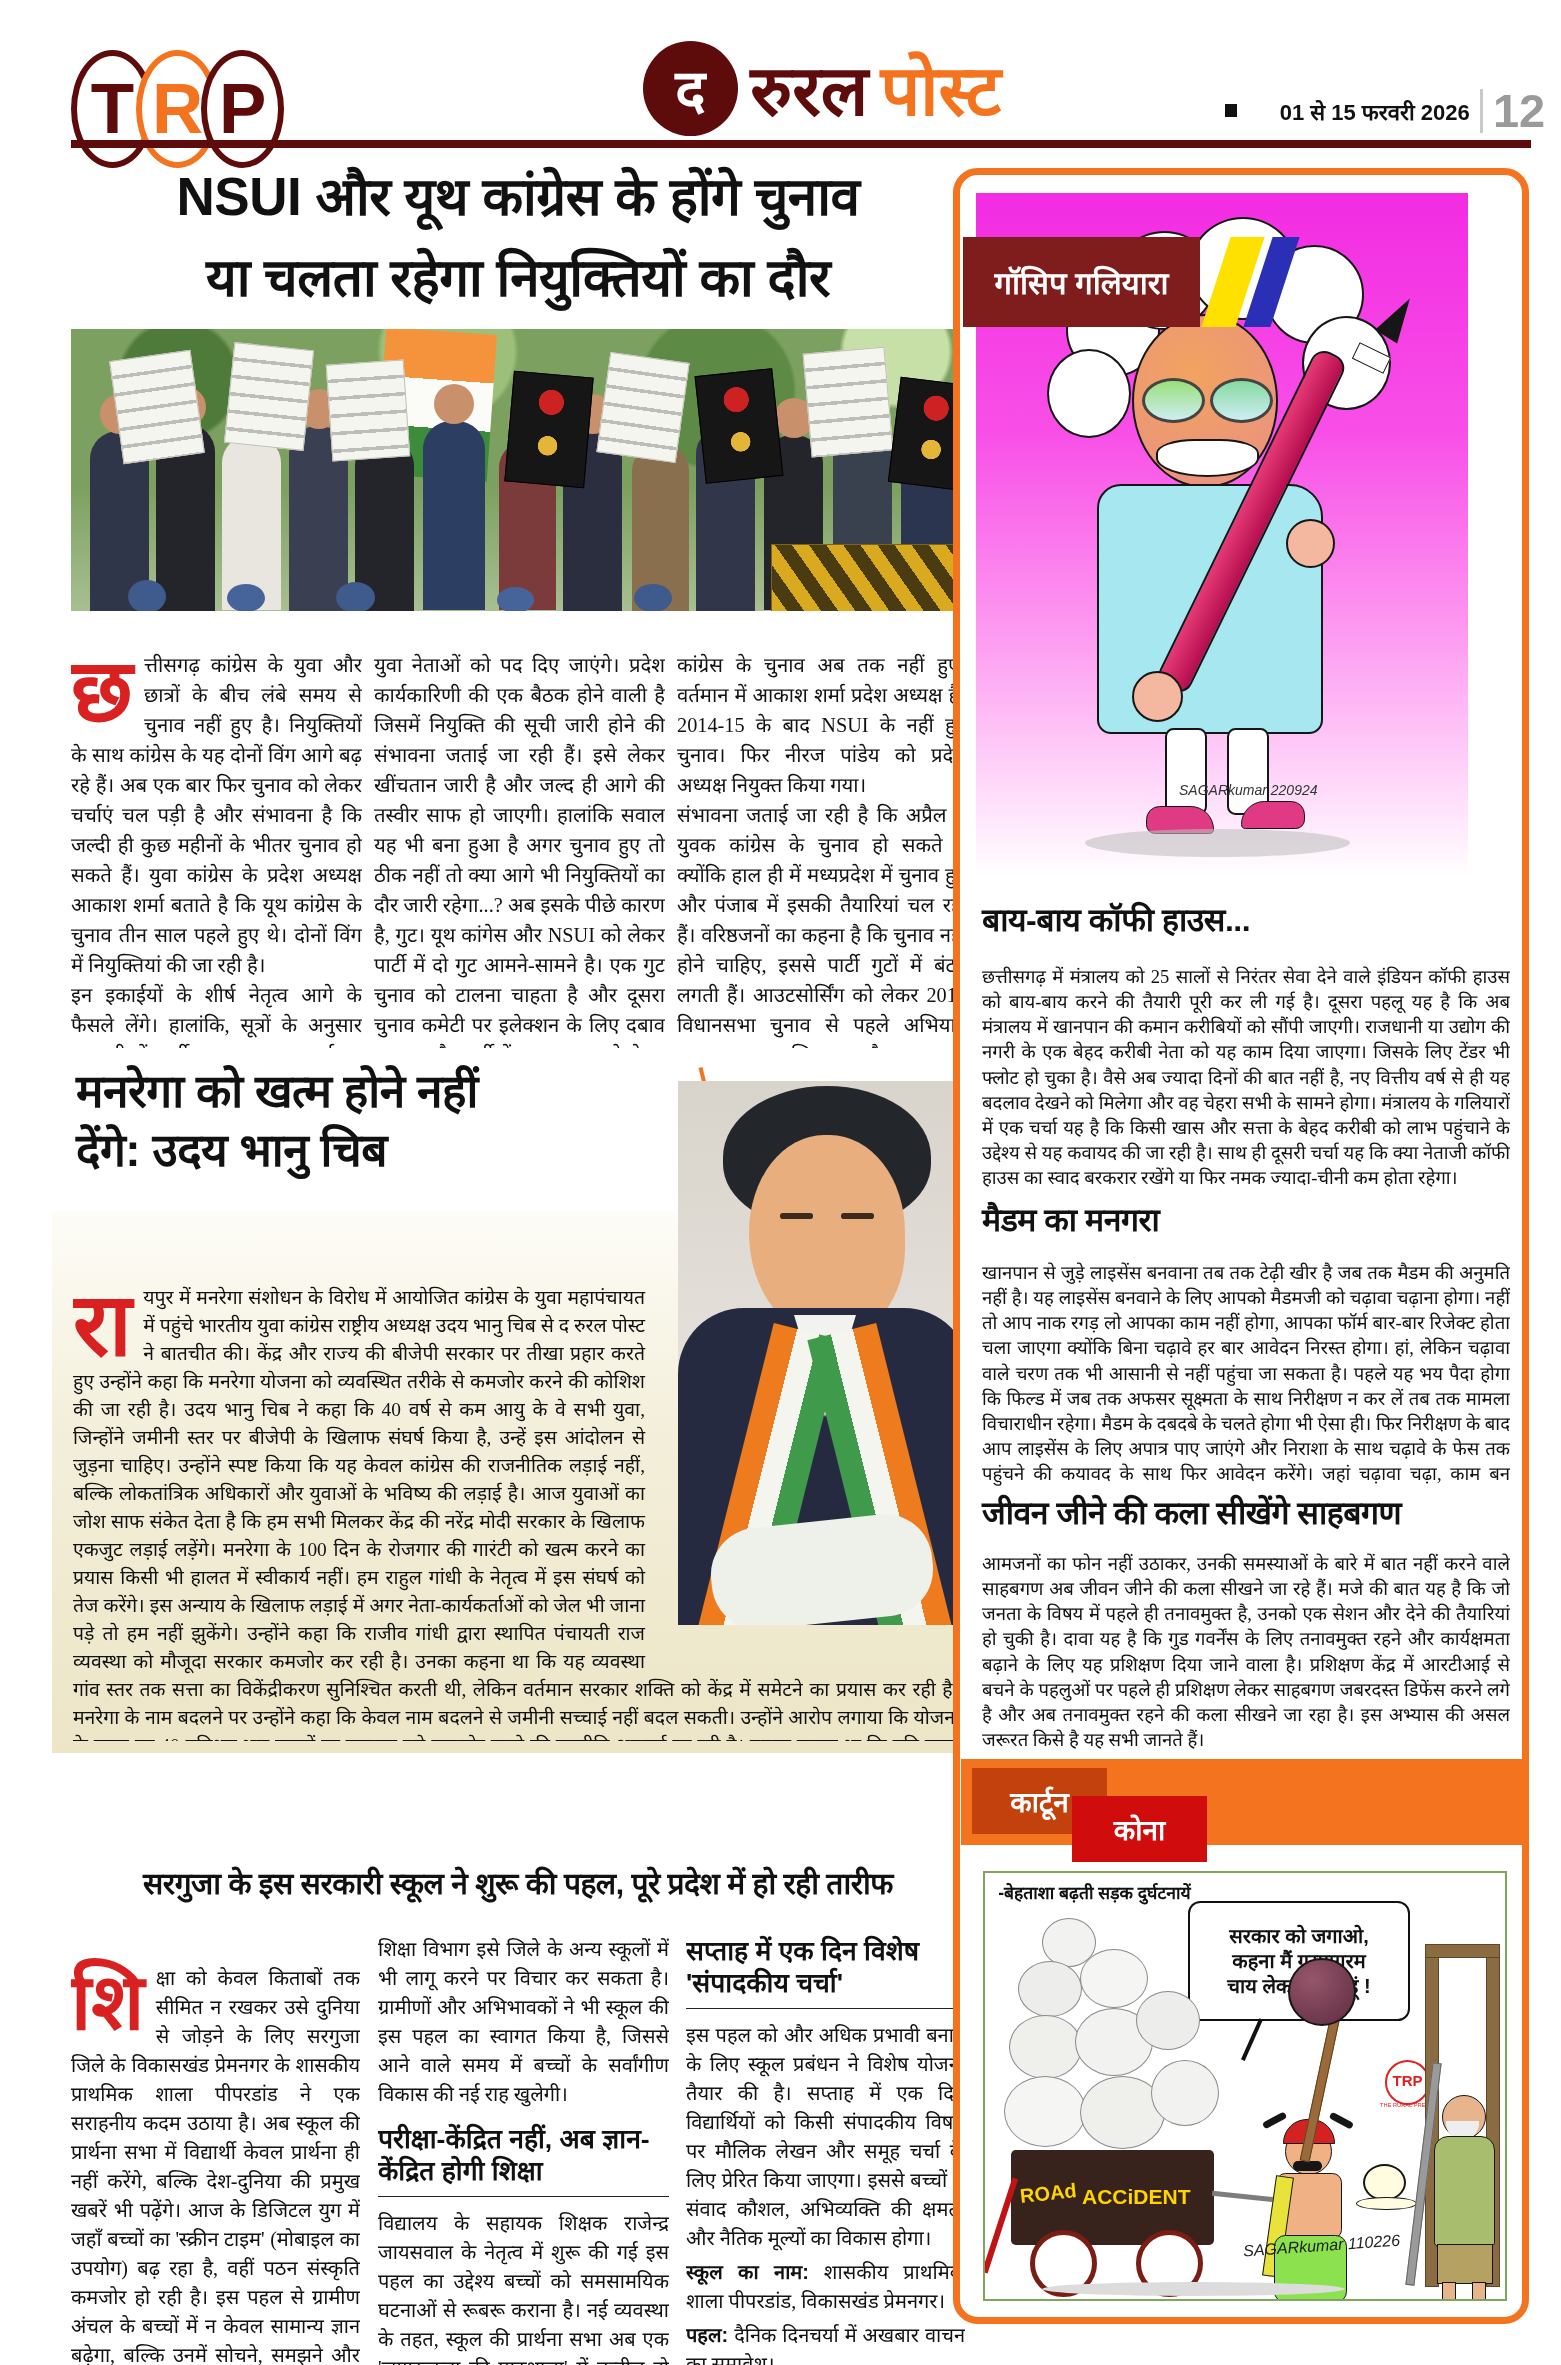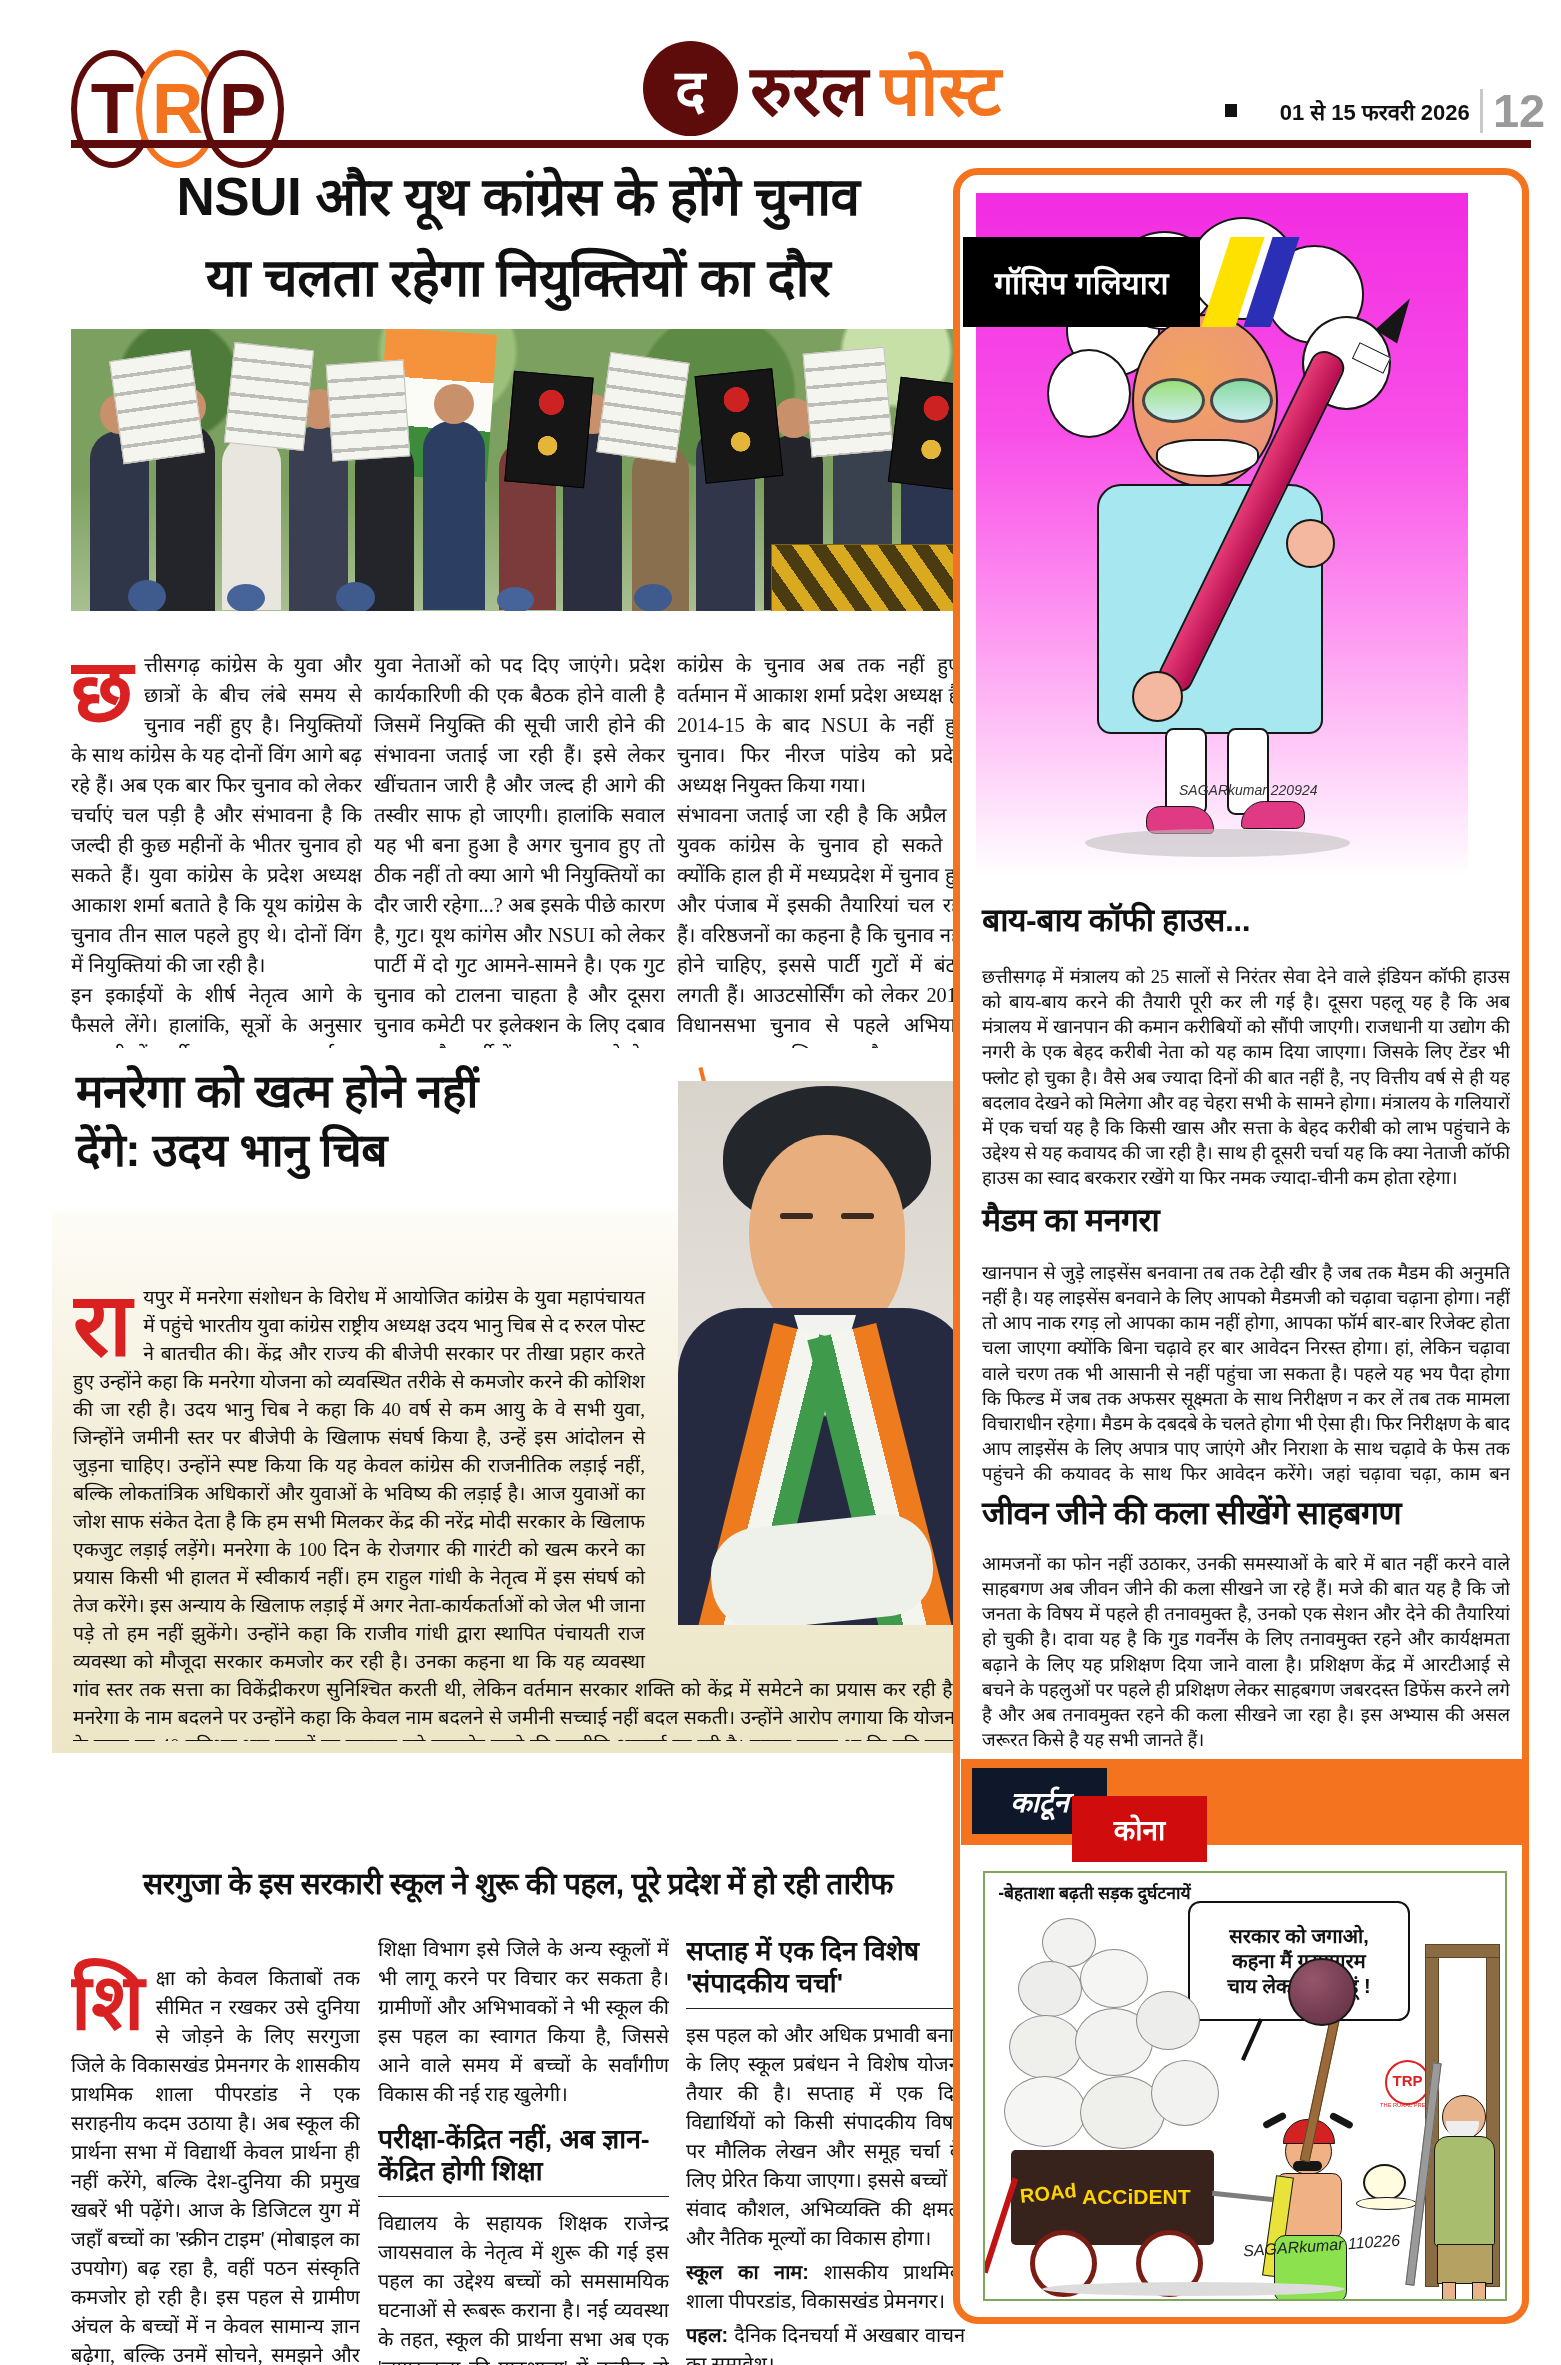--- a/index.html
+++ b/index.html
@@ -192,35 +192,35 @@
     <div class="blob" style="left:310px;top:326px;width:45px;height:45px;background:#f4b8a0;border:2.4px solid #161616;"></div>
     <div class="blob" style="left:156px;top:478px;width:47px;height:47px;background:#f4b8a0;border:2.4px solid #161616;"></div>
     <div class="abs" style="left:189px;top:535px;width:38px;height:83px;background:#fff;border:2.4px solid #161616;border-radius:8.5px;"></div>
     <div class="abs" style="left:251px;top:535px;width:38px;height:83px;background:#fff;border:2.4px solid #161616;border-radius:8.5px;"></div>
     <div class="abs" style="left:170px;top:613px;width:66px;height:26px;background:#e13a84;border:1.9px solid #161616;border-radius:14px 24px 4.7px 9.5px;"></div>
     <div class="abs" style="left:265px;top:608px;width:62px;height:26px;background:#e13a84;border:1.9px solid #161616;border-radius:24px 14px 9.5px 4.7px;"></div>
     <div class="abs" style="left:109px;top:636px;width:265px;height:28px;background:#bfbfbf;border-radius:50%;opacity:.6;"></div>
     <div class="abs" style="left:203px;top:589px;font-style:italic;font-size:14px;color:#333;">SAGARkumar 220924</div>
   </div>
 
-  <div class="abs corner-tag" style="left:963px;top:237px;width:237px;height:90px;background:#000000;font-size:31px;">गॉसिप गलियारा</div>
+  <div class="abs corner-tag" style="left:963px;top:237px;width:237px;height:90px;background:#7f1d1d;font-size:31px;">गॉसिप गलियारा</div>
   <div class="abs" style="left:1216px;top:237px;width:34px;height:90px;background:#ffe100;transform:skewX(-18deg);"></div>
   <div class="abs" style="left:1258px;top:237px;width:26.5px;height:90px;background:#2b2fb5;transform:skewX(-18deg);"></div>
 
   <div class="abs ga-title" style="left:982px;top:897px;width:525px;">बाय-बाय कॉफी हाउस...</div>
   <div class="abs ga-body" style="left:982px;top:965px;width:528px;height:225px;">छत्तीसगढ़ में मंत्रालय को 25 सालों से निरंतर सेवा देने वाले इंडियन कॉफी हाउस को बाय-बाय करने की तैयारी पूरी कर ली गई है। दूसरा पहलू यह है कि अब मंत्रालय में खानपान की कमान करीबियों को सौंपी जाएगी। राजधानी या उद्योग की नगरी के एक बेहद करीबी नेता को यह काम दिया जाएगा। जिसके लिए टेंडर भी फ्लोट हो चुका है। वैसे अब ज्यादा दिनों की बात नहीं है, नए वित्तीय वर्ष से ही यह बदलाव देखने को मिलेगा और वह चेहरा सभी के सामने होगा। मंत्रालय के गलियारों में एक चर्चा यह है कि किसी खास और सत्ता के बेहद करीबी को लाभ पहुंचाने के उद्देश्य से यह कवायद की जा रही है। साथ ही दूसरी चर्चा यह कि क्या नेताजी कॉफी हाउस का स्वाद बरकरार रखेंगे या फिर नमक ज्यादा-चीनी कम होता रहेगा।</div>
 
   <div class="abs ga-title" style="left:982px;top:1197px;width:525px;">मैडम का मनगरा</div>
   <div class="abs ga-body" style="left:982px;top:1261px;width:528px;height:227px;">खानपान से जुड़े लाइसेंस बनवाना तब तक टेढ़ी खीर है जब तक मैडम की अनुमति नहीं है। यह लाइसेंस बनवाने के लिए आपको मैडमजी को चढ़ावा चढ़ाना होगा। नहीं तो आप नाक रगड़ लो आपका काम नहीं होगा, आपका फॉर्म बार-बार रिजेक्ट होता चला जाएगा क्योंकि बिना चढ़ावे हर बार आवेदन निरस्त होगा। हां, लेकिन चढ़ावा वाले चरण तक भी आसानी से नहीं पहुंचा जा सकता है। पहले यह भय पैदा होगा कि फिल्ड में जब तक अफसर सूक्ष्मता के साथ निरीक्षण न कर लें तब तक मामला विचाराधीन रहेगा। मैडम के दबदबे के चलते होगा भी ऐसा ही। फिर निरीक्षण के बाद आप लाइसेंस के लिए अपात्र पाए जाएंगे और निराशा के साथ चढ़ावे के फेस तक पहुंचने की कयावद के साथ फिर आवेदन करेंगे। जहां चढ़ावा चढ़ा, काम बन जाएगा...</div>
 
   <div class="abs ga-title" style="left:982px;top:1490px;width:530px;">जीवन जीने की कला सीखेंगे साहबगण</div>
   <div class="abs ga-body" style="left:982px;top:1552px;width:528px;height:203px;">आमजनों का फोन नहीं उठाकर, उनकी समस्याओं के बारे में बात नहीं करने वाले साहबगण अब जीवन जीने की कला सीखने जा रहे हैं। मजे की बात यह है कि जो जनता के विषय में पहले ही तनावमुक्त है, उनको एक सेशन और देने की तैयारियां हो चुकी है। दावा यह है कि गुड गवर्नेंस के लिए तनावमुक्त रहने और कार्यक्षमता बढ़ाने के लिए यह प्रशिक्षण दिया जाने वाला है। प्रशिक्षण केंद्र में आरटीआई से बचने के पहलुओं पर पहले ही प्रशिक्षण लेकर साहबगण जबरदस्त डिफेंस करने लगे है और अब तनावमुक्त रहने की कला सीखने जा रहा है। इस अभ्यास की असल जरूरत किसे है यह सभी जानते हैं।</div>
 
   <div class="abs" style="left:961px;top:1759px;width:562px;height:86px;background:#f4731f;"></div>
-  <div class="abs corner-tag" style="left:972px;top:1768px;width:135px;height:66px;background:#0f172a;z-index:2;font-style:italic;">कार्टून</div>
+  <div class="abs corner-tag" style="left:972px;top:1768px;width:135px;height:66px;background:#c2410c;z-index:2;">कार्टून</div>
   <div class="abs corner-tag" style="left:1072px;top:1796px;width:135px;height:66px;background:#d00c0c;z-index:3;">कोना</div>
 
   <div class="abs" style="left:983px;top:1871px;width:520px;height:426px;border:2.4px solid #7fa65f;background:#fff;overflow:hidden;">
     <div class="abs" style="left:13.2px;top:6.6px;font-size:17.5px;font-weight:600;">-बेहताशा बढ़ती सड़क दुर्घटनायें</div>
     <div class="bubble abs" style="left:203px;top:28px;width:218px;height:116px;">सरकार को जगाओ,
 कहना मैं गरमागरम
 चाय लेकर आया हूं !</div>
     <div class="abs" style="left:265px;top:144px;width:3.8px;height:45px;background:#111;transform:rotate(24deg);"></div>
 
     <div class="abs" style="left:400px;top:187px;width:41px;height:41px;border:2.4px solid #d22;border-radius:50%;color:#d22;font-weight:800;font-size:15px;text-align:center;line-height:38px;">TRP</div>

